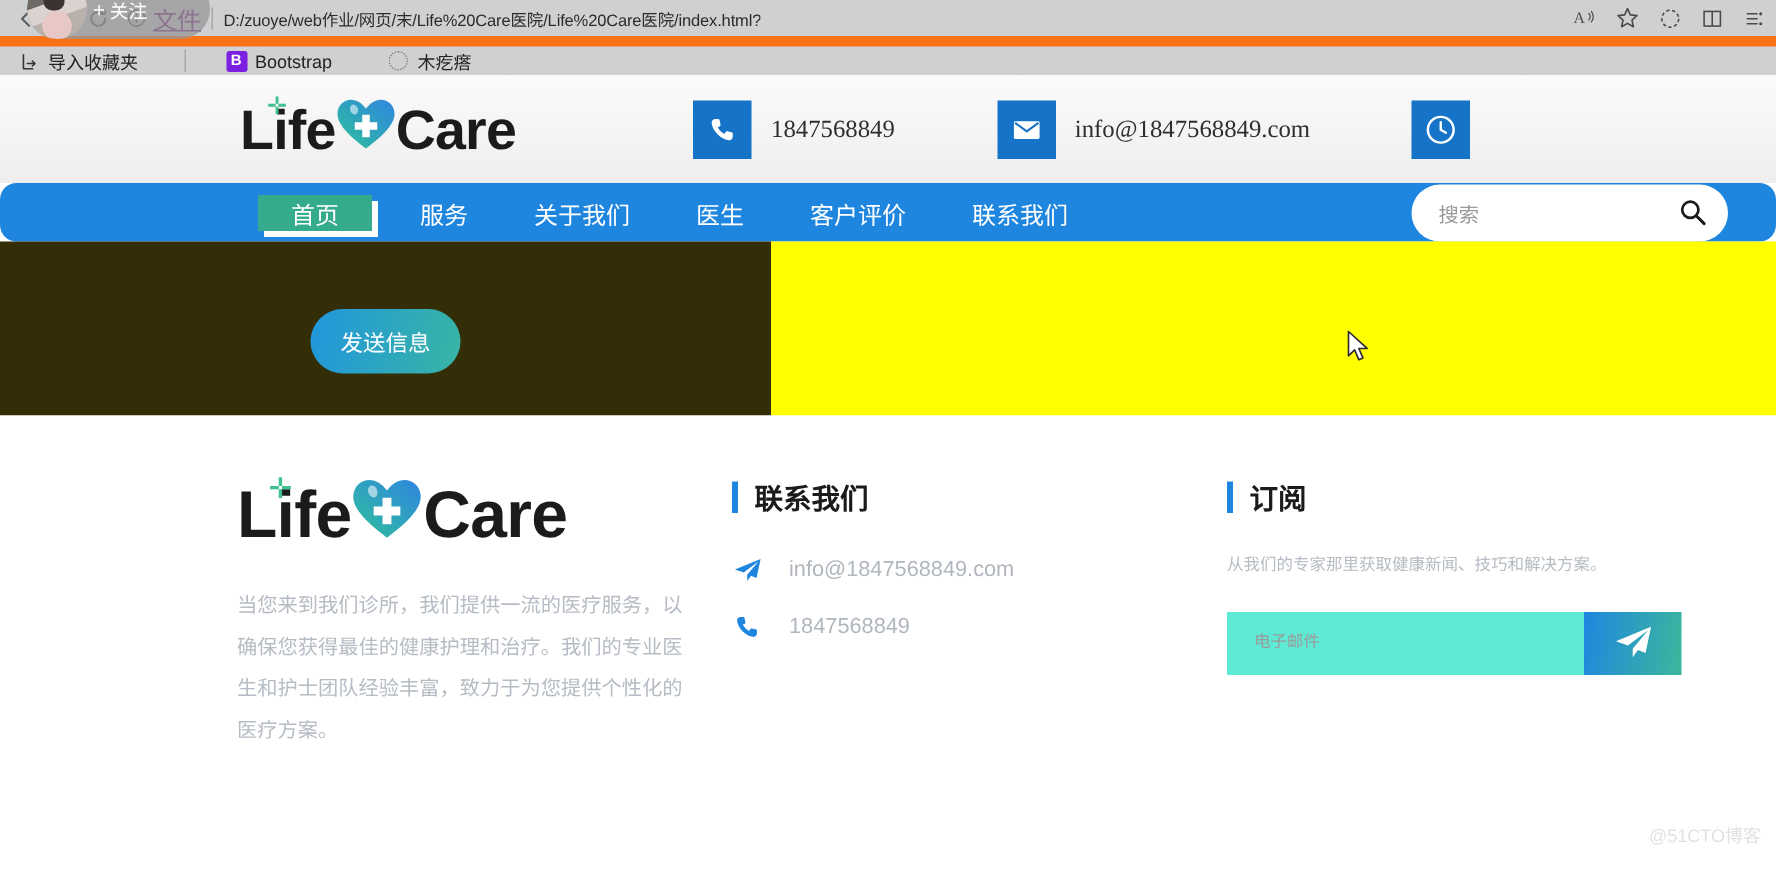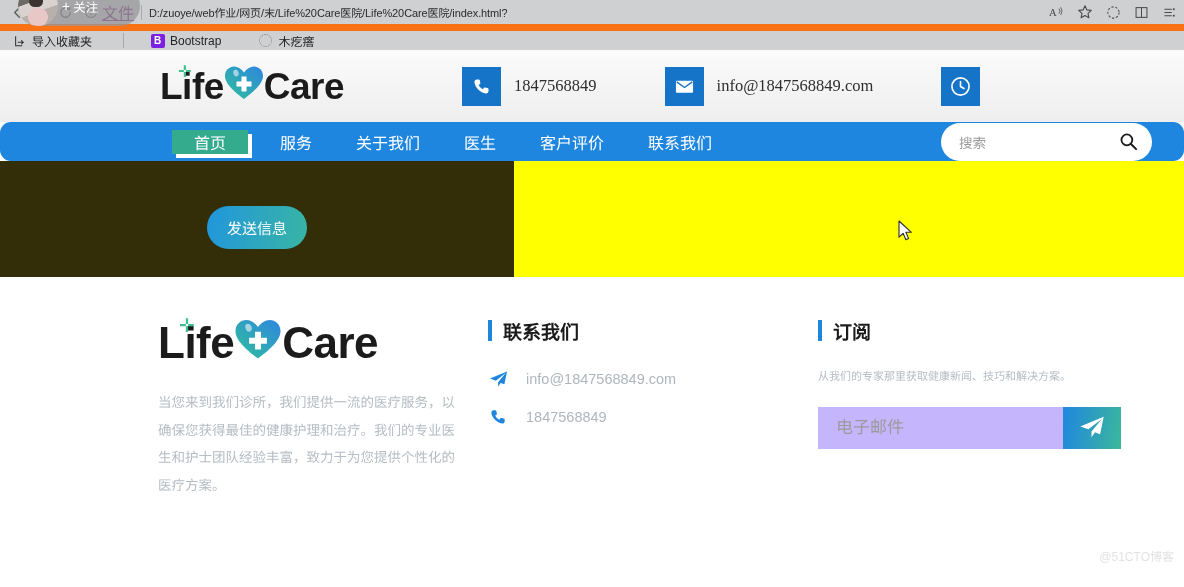--- a/index.html
+++ b/index.html
@@ -310,25 +310,25 @@
     margin-top: -4px;
     margin-bottom: 20px;
   }
   .sub-form {
     display: flex;
     width: 303px; height: 42px;
   }
   .sub-input {
     flex: 1;
     border: none;
-    background: #c4b5fd;
+    background: #5eead4;
     padding: 0 18px;
-    font-size: 17px;
+    font-size: 11px;
     color: #5b5b5b;
-    font-family: Liberation Serif, serif;
+    font-family: Liberation Mono, monospace;
     outline: none;
   }
   .sub-input::placeholder { color: #9b9b9b; }
   .sub-btn {
     width: 65px;
     border: none;
     background: linear-gradient(100deg, #1f86e0 0%, #3bb89b 100%);
     display: flex; align-items: center; justify-content: center;
     cursor: pointer;
   }

